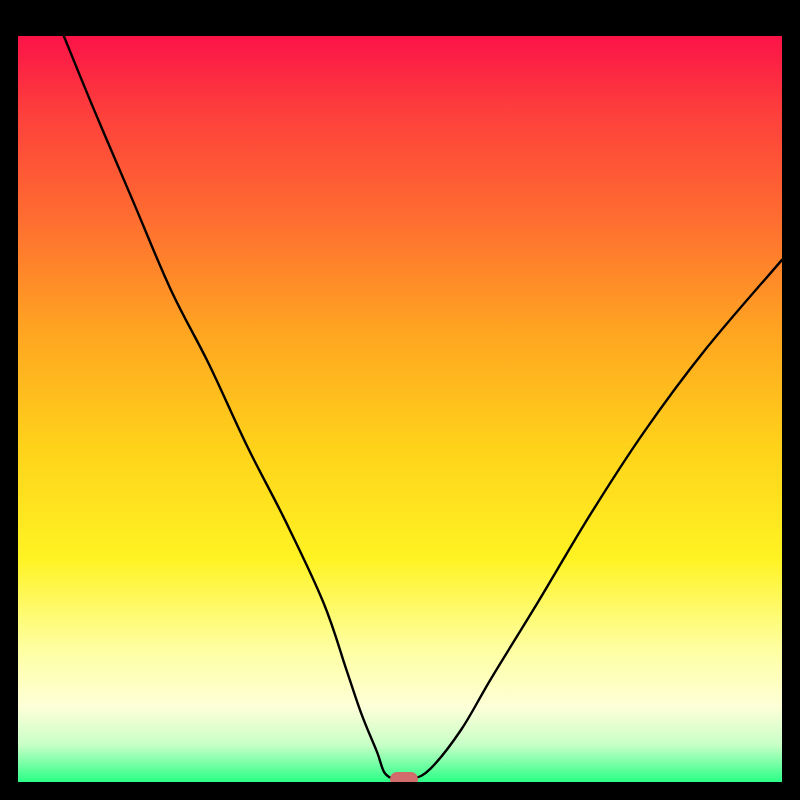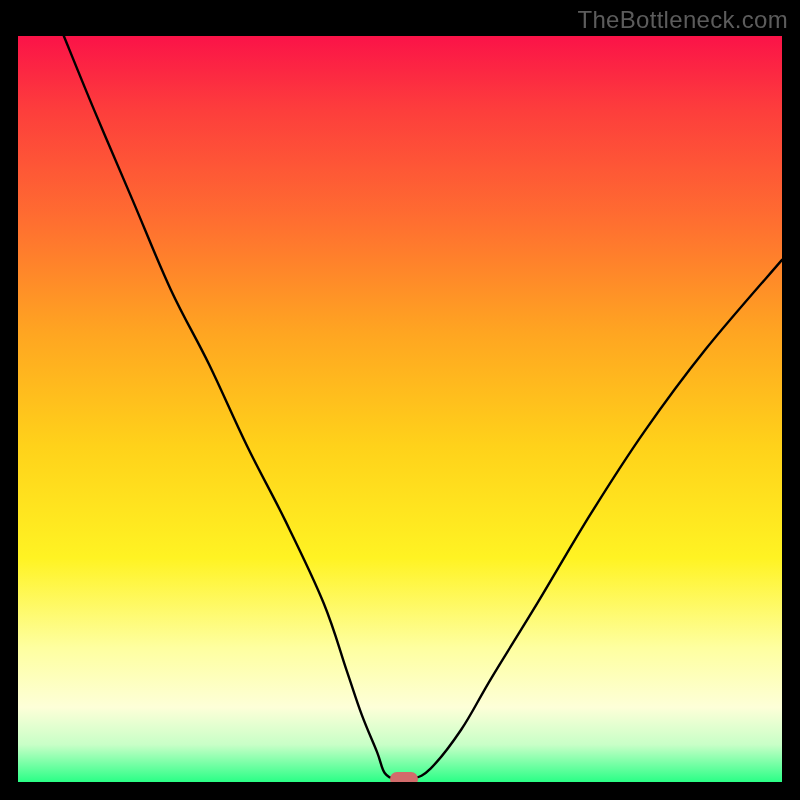--- a/index.html
+++ b/index.html
@@ -65,21 +65,20 @@
     border-radius: 7px;
     background: #d26b6b;
     transform: translate(-50%, -50%);
   }
 </style>
 </head>
 <body>
 
 <div class="frame">
 
-  <div class="watermark">TheBottleneck.com</div>
 
   <div class="plot-area">
     <div class="gradient-bg"></div>
 
     <svg class="curve" viewBox="0 0 764 746" preserveAspectRatio="none">
       <path id="curve-path" fill="none" stroke="#000" stroke-width="2.4" stroke-linecap="round" stroke-linejoin="round" d="M 45.84 0.00 C 51.34 13.43, 64.02 45.06, 76.40 74.60 C 88.78 104.14, 100.85 131.89, 114.60 164.12 C 128.35 196.35, 139.05 224.10, 152.80 253.64 C 166.55 283.18, 177.25 300.04, 191.00 328.24 C 204.75 356.44, 215.45 382.10, 229.20 410.30 C 242.95 438.50, 253.65 456.70, 267.40 484.90 C 281.15 513.10, 294.60 540.10, 305.60 566.96 C 316.60 593.82, 321.64 613.96, 328.52 634.10 C 335.40 654.24, 338.30 664.09, 343.80 678.86 C 349.30 693.63, 354.95 705.69, 359.08 716.16 C 363.21 726.63, 363.28 732.21, 366.72 737.05 C 370.16 741.88, 373.37 741.94, 378.18 743.02 C 382.99 744.09, 387.27 744.90, 393.46 743.02 C 399.65 741.14, 403.62 741.43, 412.56 732.57 C 421.50 723.71, 432.12 710.16, 443.12 693.78 C 454.12 677.40, 459.93 664.39, 473.68 641.56 C 487.43 618.73, 501.64 596.50, 519.52 566.96 C 537.40 537.42, 553.75 508.32, 573.00 477.44 C 592.25 446.56, 605.85 424.92, 626.48 395.38 C 647.11 365.84, 662.85 344.20, 687.60 313.32 C 712.35 282.44, 750.25 239.91, 764.00 223.80"></path>
     </svg>
 
     <div class="marker" id="min-marker" style="left: 385.82px; top: 743.016px;"></div>
   </div>

